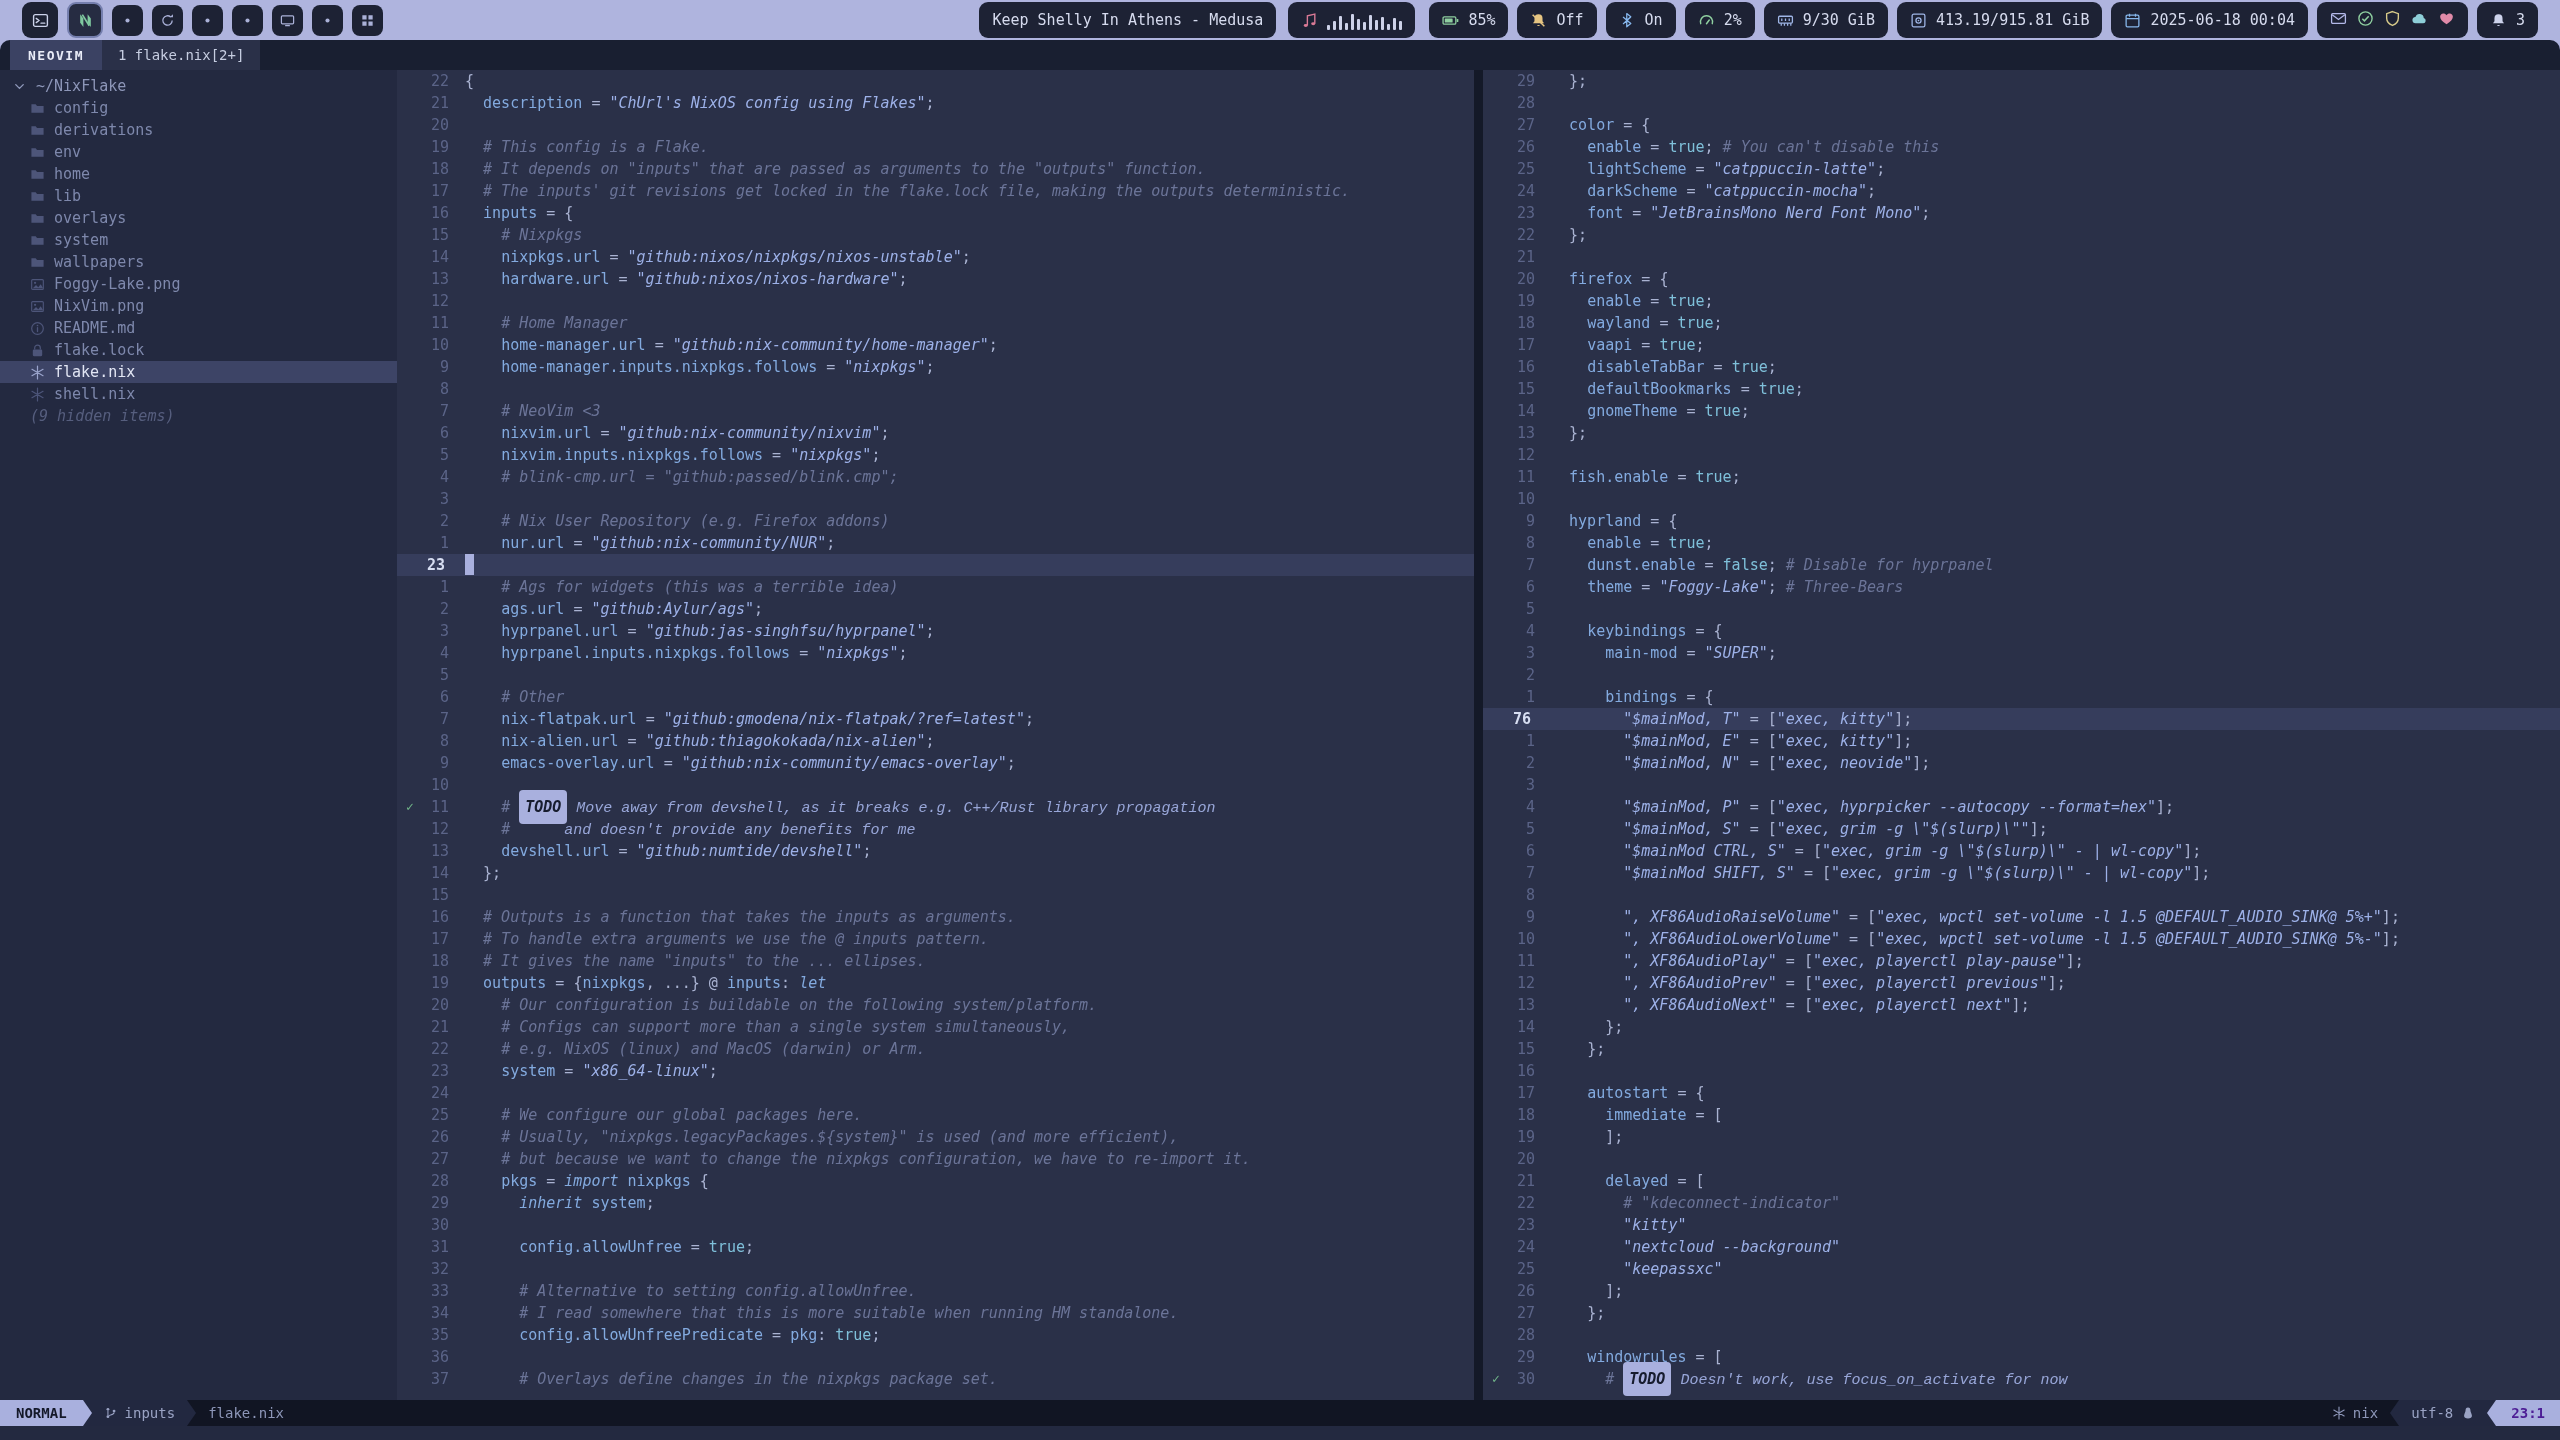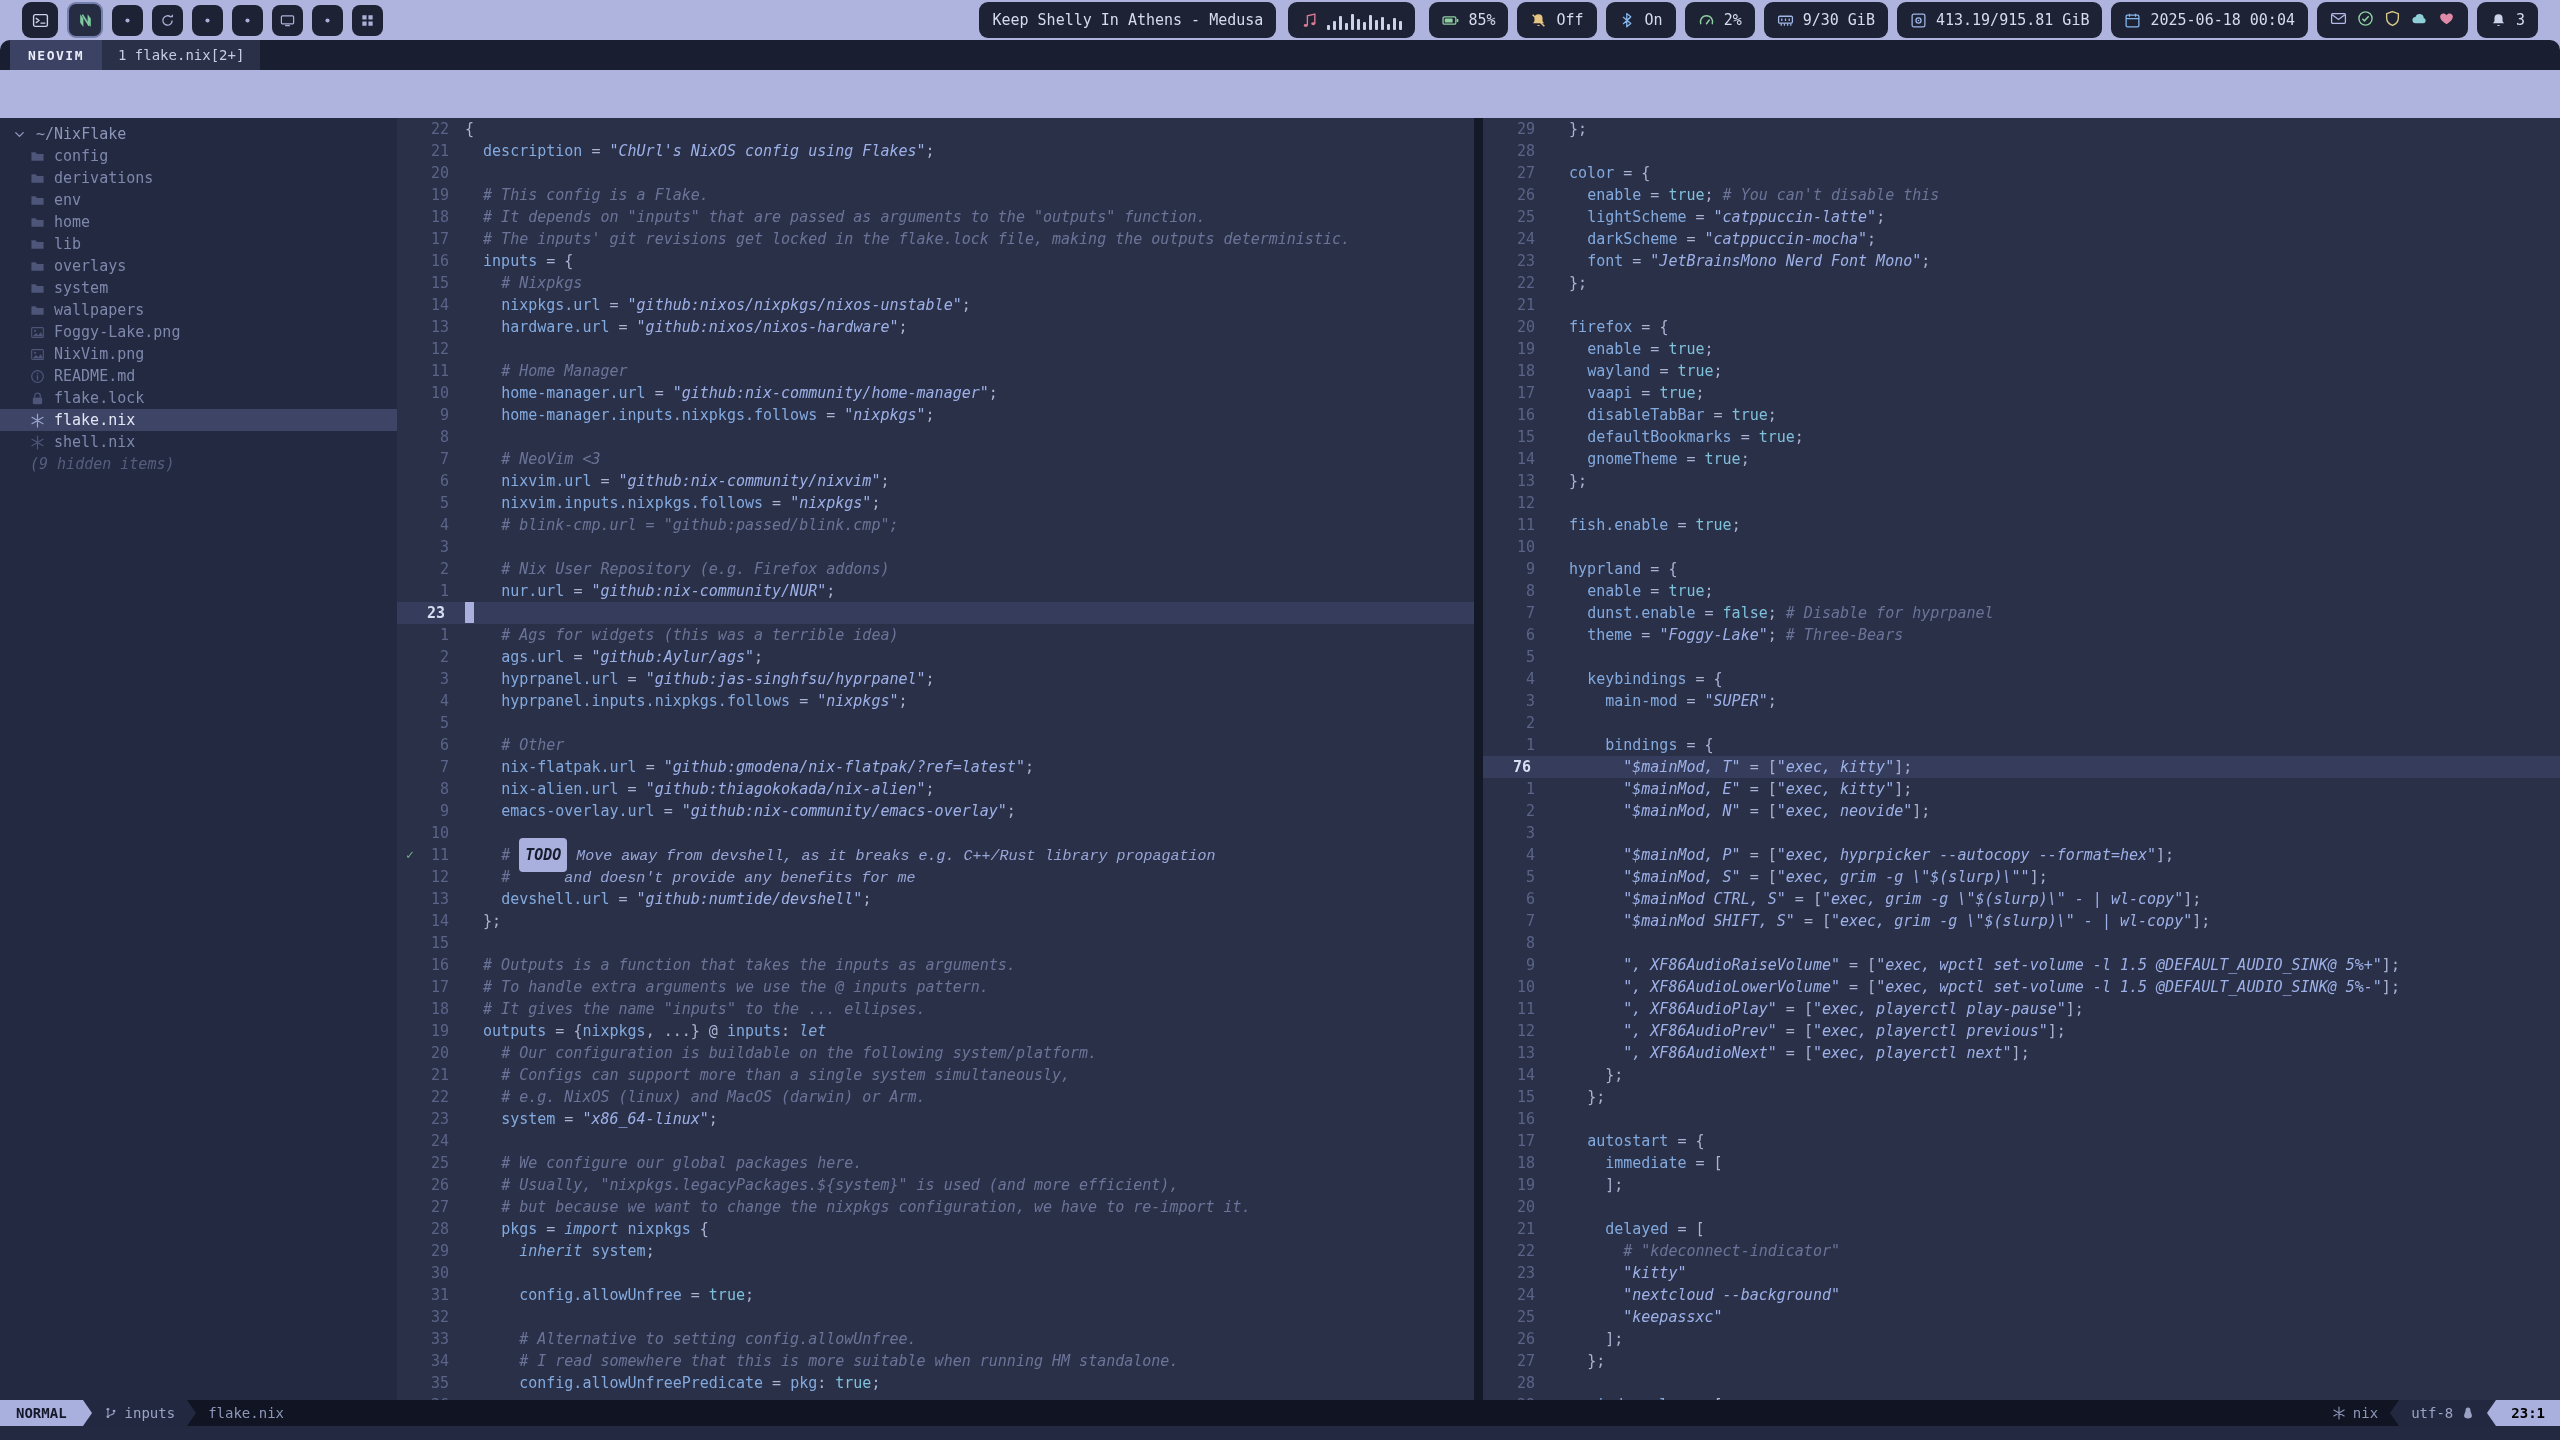--- a/index.html
+++ b/index.html
@@ -22,21 +22,21 @@
   .bars{display:flex;align-items:flex-end;gap:3px;height:20px;}
   .bars i{display:block;width:3px;background:#cdd2e8;border-radius:1px;}
   .tray-wrap{display:flex;gap:10px;align-items:center;}
 
   
   .nvim{flex:1;display:flex;flex-direction:column;min-height:0;border-radius:10px 10px 0 0;overflow:hidden;}
   .tabline{height:30px;flex:none;background:#191f31;display:flex;align-items:stretch;font-size:14px;}
   .explorer-label{margin-left:10px;padding:0 18px;display:flex;align-items:center;background:#3b4263;color:#e9ecf8;font-weight:bold;letter-spacing:1.5px;font-size:13px;}
   .tab{padding:0 16px;display:flex;align-items:center;color:#c6cde1;}
   .tab.active{background:#2a3048;}
-  .main{flex:1;display:flex;min-height:0;margin-top:48px;}
+  .main{flex:1;display:flex;min-height:0;}
 
   
   .sidebar{width:397px;flex:none;background:#232940;padding-top:5px;font-size:15px;overflow:hidden;}
   .trow{height:22px;display:flex;align-items:center;gap:9px;color:#7e88ac;padding-left:30px;white-space:pre;}
   .trow.root{padding-left:12px;color:#8d96b8;}
   .trow .ic{width:15px;height:15px;color:#4d5579;}
   .trow.root .ic{color:#8d96b8;}
   .trow.sel{background:#3d4466;color:#e2e6f4;}
   .trow.sel .ic{color:#9aa4cc;}
   .trow.dim{color:#565e7e;font-style:italic;}
@@ -69,21 +69,21 @@
   .pl.l1{border-right:9px solid #222840;}
   .pl.l2{border-right:9px solid #a9b0de;background:#222840;}
   .sl-git{background:#222840;height:100%;display:flex;align-items:center;gap:7px;padding:0 12px;color:#9aa3c4;}
   .sl-git .ic{width:14px;height:14px;color:#9aa3c4;}
   .sl-file{padding:0 12px;color:#8d96b8;}
   .sl-right{margin-left:auto;display:flex;align-items:center;height:100%;}
   .sl-ft{display:flex;align-items:center;gap:7px;padding:0 12px;color:#8d96b8;}
   .sl-ft .ic{width:14px;height:14px;color:#8d96b8;}
   .sl-enc{background:#222840;height:100%;display:flex;align-items:center;gap:8px;padding:0 12px;color:#9aa3c4;}
   .sl-enc .ic{width:14px;height:14px;color:#9aa3c4;}
-  .sl-pos{background:#a9b0de;color:#000000;font-weight:bold;padding:0 15px;height:100%;display:flex;align-items:center;}
+  .sl-pos{background:#a9b0de;color:#4c1d95;font-weight:bold;padding:0 15px;height:100%;display:flex;align-items:center;}
   .cmdline{height:14px;flex:none;background:#232940;}
 </style>
 </head>
 <body>
 
 <div class="screen">
 
   <header class="topbar">
     <div class="tb-left">
         <div class="pill sq">

